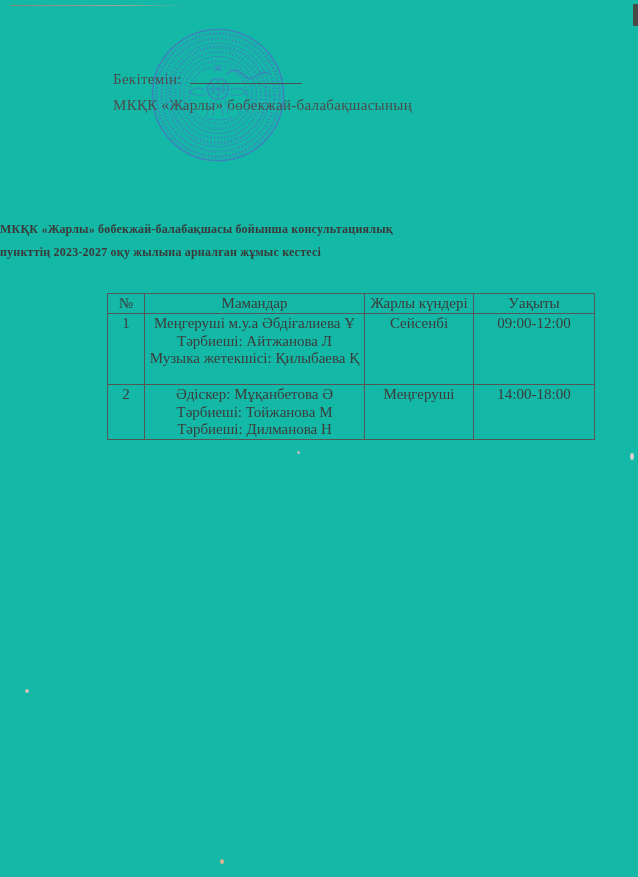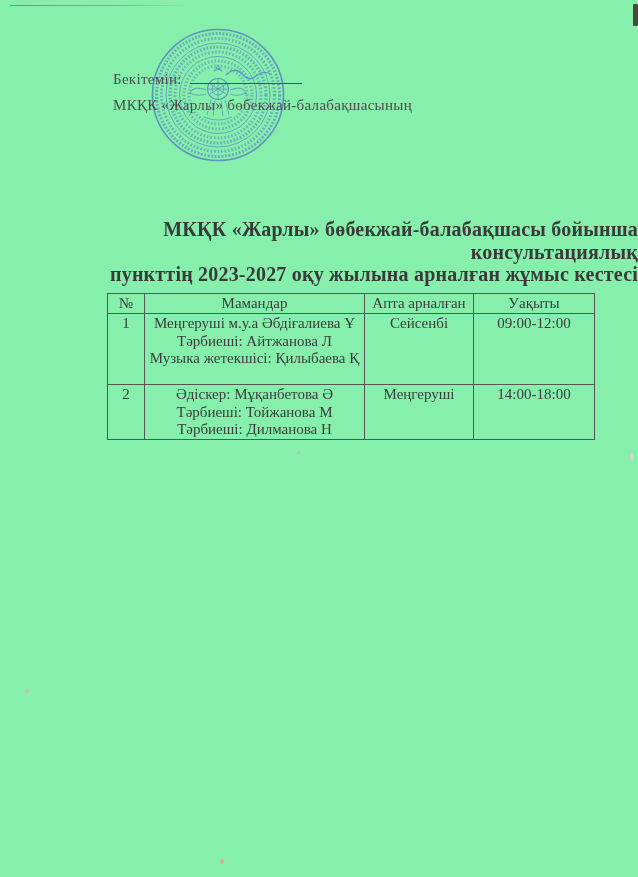--- a/index.html
+++ b/index.html
@@ -1,21 +1,21 @@
 <!DOCTYPE html>
 <html><head>
 <meta charset="utf-8">
 <style>
   html, body { margin: 0; padding: 0; background: #e8e8e8; }
   .page {
     position: relative;
     width: 638px;
     height: 877px;
     margin: 0 auto;
-    background: #86efac;
+    background: #14b8a6;
     overflow: hidden;
     font-family: "Liberation Serif", "DejaVu Serif", serif;
     color: #3f3f3f;
   }
 
   
   .scan-topline {
     position: absolute; left: 10px; top: 5px; width: 180px; height: 1px;
     background: linear-gradient(90deg, #8f8577 0%, #a89f90 60%, rgba(190,182,168,0) 100%);
   }
@@ -42,21 +42,21 @@
   }
   .approval .row { height: 26px; white-space: nowrap; }
   .sig-line {
     display: inline-block; width: 112px; height: 12px; margin-left: 8px;
     border-bottom: 1px solid #4e4e4e; vertical-align: baseline;
   }
 
   
   .doc-title {
     position: absolute; left: 0; top: 218px; width: 638px; z-index: 2;
-    text-align: right; font-weight: bold; font-size: 20px;
+    text-align: left; font-weight: bold; font-size: 12px;
     line-height: 22.5px; color: #3a3a3a; letter-spacing: 0.2px;
   }
 
   
   table.schedule {
     position: absolute; left: 107px; top: 293px; z-index: 2;
     width: 487px; table-layout: fixed; border-collapse: collapse;
     font-size: 15px; color: #3c3c3c;
   }
   table.schedule th, table.schedule td {
@@ -128,21 +128,21 @@
     <colgroup>
       <col style="width:37px">
       <col style="width:220px">
       <col style="width:109px">
       <col style="width:121px">
     </colgroup>
     <thead>
       <tr>
         <th>№</th>
         <th>Мамандар</th>
-        <th>Апта арналған</th>
+        <th>Жарлы күндері</th>
         <th>Уақыты</th>
       </tr>
     </thead>
     <tbody>
       <tr class="row-1">
         <td>1</td>
         <td class="cell-lines">
           <div>Меңгеруші м.у.а Әбдіғалиева Ұ</div>
           <div>Тәрбиеші: Айтжанова Л</div>
           <div>Музыка жетекшісі: Қилыбаева Қ</div>

